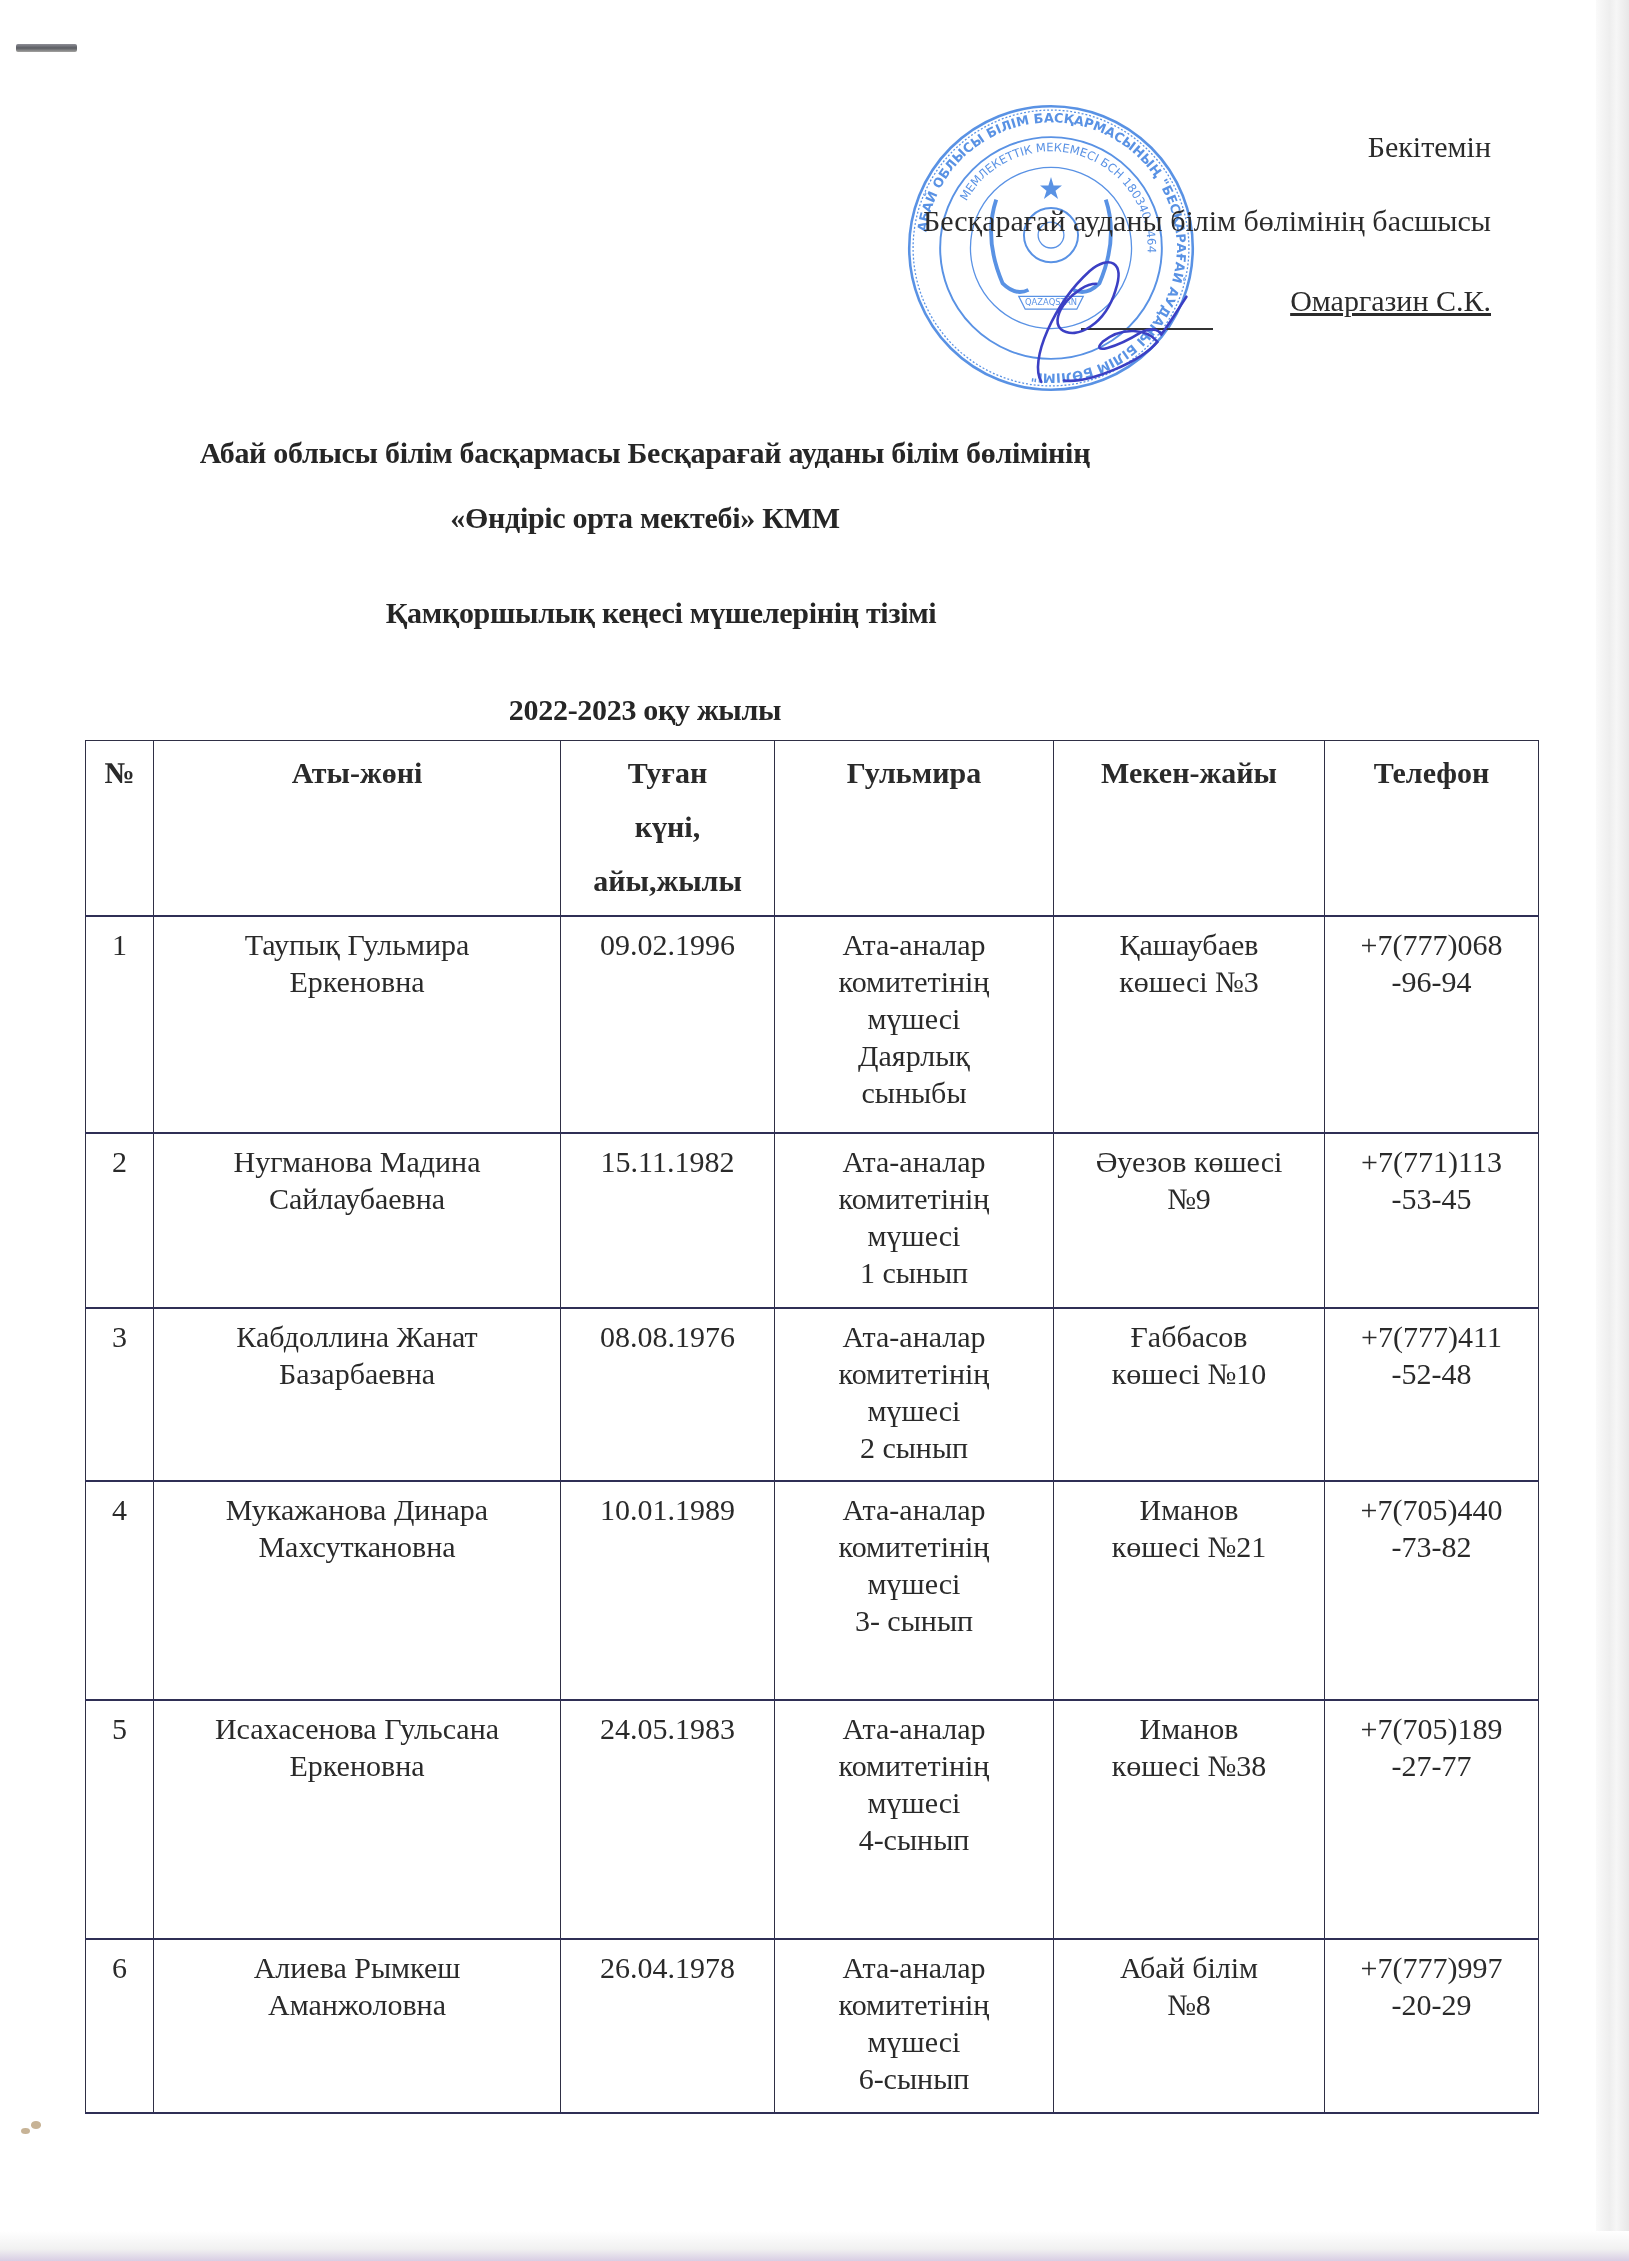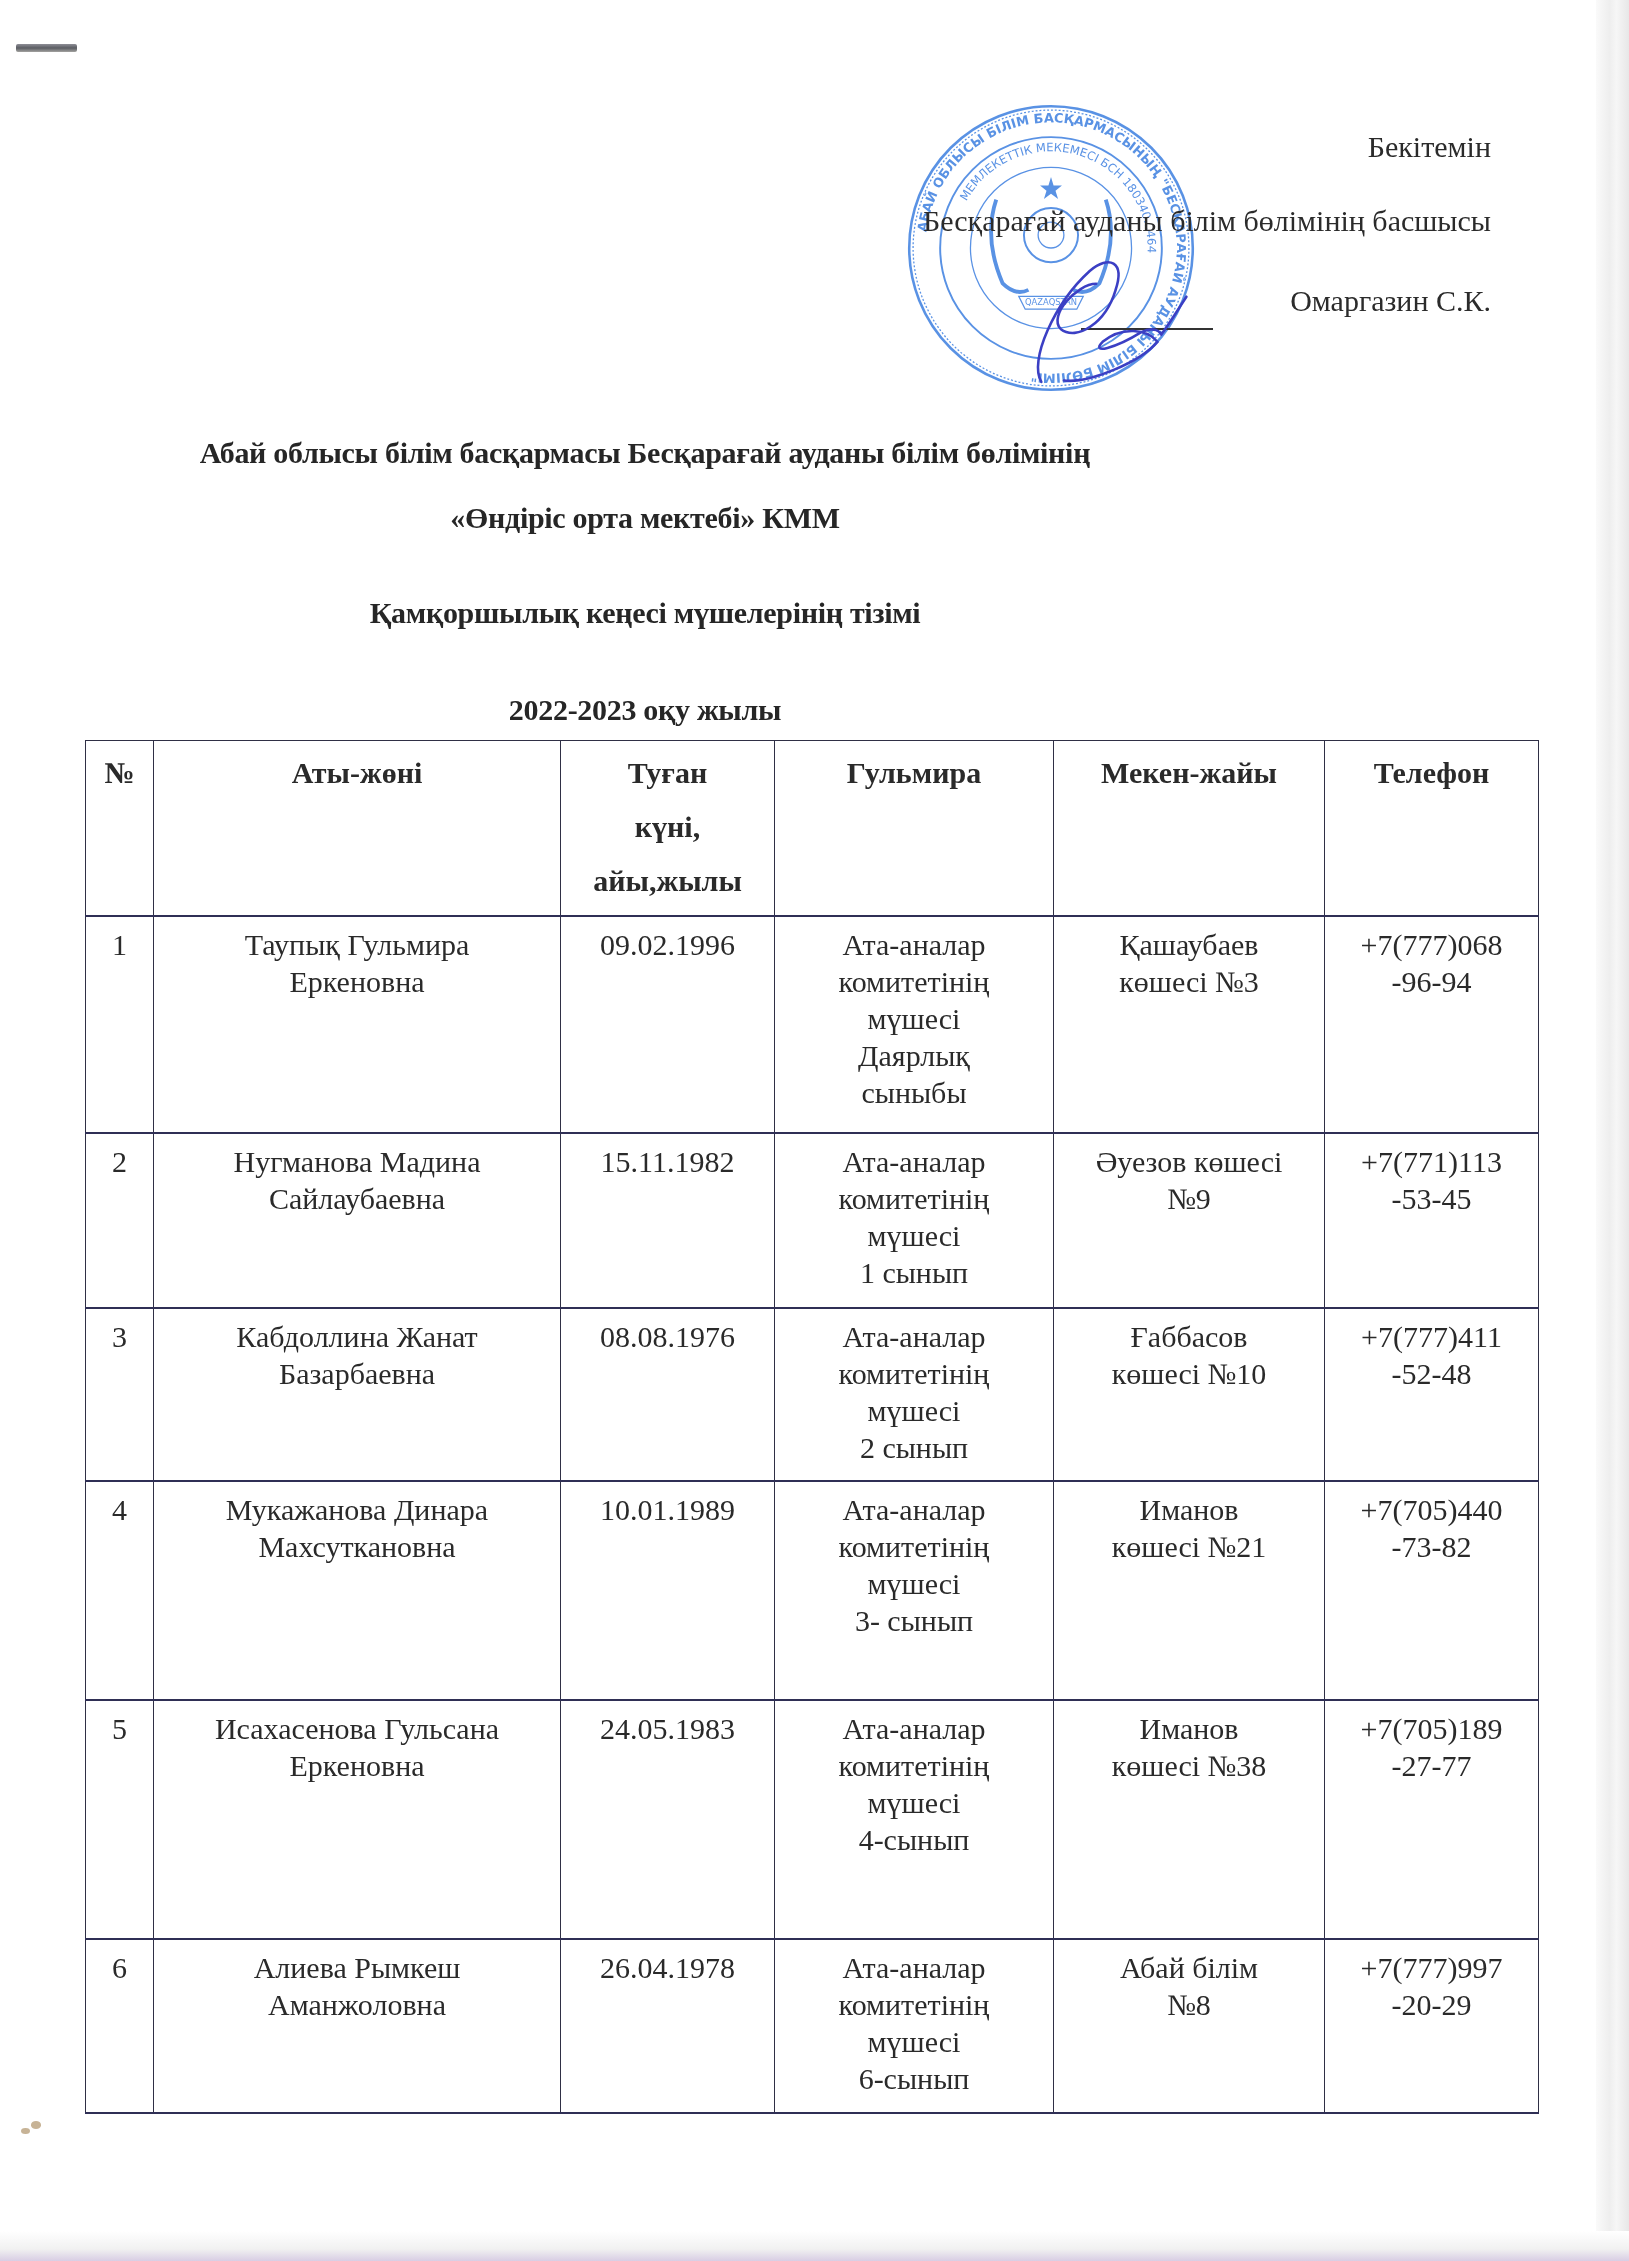--- a/index.html
+++ b/index.html
@@ -21,32 +21,32 @@
     position: absolute; left: 15.5px; top: 44px; width: 61px; height: 7.7px;
     border-radius: 1.9px;
     background: linear-gradient(to bottom, #8e8e96 0%, #5b5d63 50%, #a3a3a0 100%);
   }
   .smudge { position: absolute; border-radius: 50%; background: #b49a73; opacity: 0.75; }
 
   
   .approve { position: absolute; right: 139px; text-align: right; font-size: 30px; line-height: 1; color: #2b2b2b; white-space: nowrap; }
   .approve.l1 { top: 132px; }
   .approve.l2 { top: 206px; }
-  .approve.l3 { top: 286px; }
+  .approve.l3 { top: 286px; text-decoration: underline; }
   .sign-line { position: absolute; left: 1081px; top: 328px; width: 132px; height: 1.9px; background: #333; }
 
   
   .seal { position: absolute; left: 906px; top: 103px; width: 290px; height: 290px; opacity: 0.85; }
   .signature { position: absolute; left: 993px; top: 245px; width: 245px; height: 155px; }
 
   
   .title { position: absolute; left: 0; width: 1290px; text-align: center; font-weight: bold; font-size: 30px; color: #262626; letter-spacing: -0.3px; }
   .t1 { top: 436px; }
   .t2 { top: 501px; }
-  .t3 { top: 596px; }
+  .t3 { top: 596px; padding-left: 16px; }
   .t4 { top: 673px; margin-top: 20px; }
 
   
   table.members {
     position: absolute; left: 85px; top: 740px; width: 1454px;
     border-collapse: collapse; table-layout: fixed;
   }
   table.members td, table.members th {
     border: 1.3px solid #2f2f45; vertical-align: top; text-align: center;
     padding: 9px 3.9px 0 3.9px; font-size: 30px; line-height: 37px; color: #2a2a2a;

